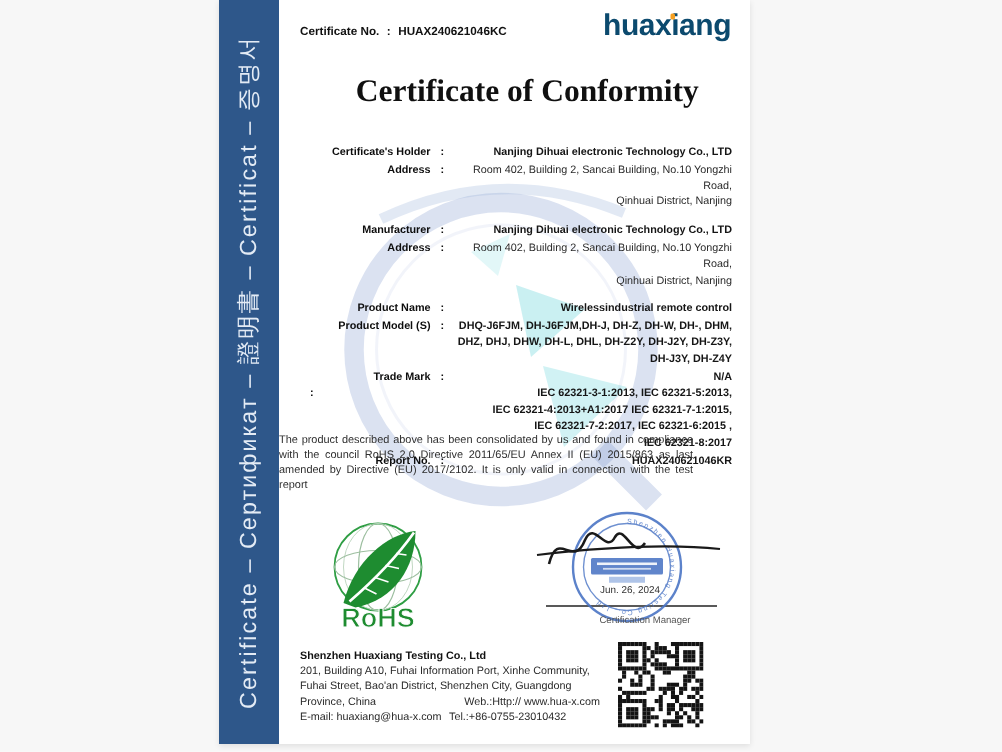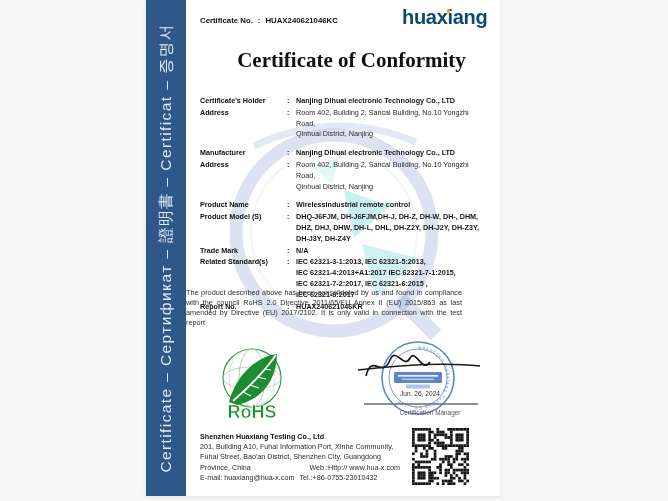--- a/index.html
+++ b/index.html
@@ -22,21 +22,21 @@
   .brand{position:absolute;left:256px;top:6px;font-size:20px;font-weight:bold;
     color:#0c4a6e;letter-spacing:-.3px;}
   .brand .dot{position:absolute;width:3.8px;height:3.8px;background:#f5a021;
     border-radius:1px;left:44.6px;top:3.2px;}
 
   .title{position:absolute;left:40px;top:48px;width:302px;text-align:center;
     font-family:"Liberation Serif",serif;font-size:21px;font-weight:bold;color:#101010;padding-left:29px;}
 
   .fields{position:absolute;left:54px;top:96px;width:288px;
     font-size:7.2px;line-height:10.8px;color:#222;}
-  .field-row{display:flex;margin-bottom:1px;}
+  .field-row{display:flex;margin-bottom:1px;text-align:right;}
   .f-label{width:87px;flex:none;font-weight:bold;color:#0d0d0d;}
   .f-colon{width:9px;flex:none;font-weight:bold;color:#0d0d0d;}
   .f-value{flex:1;white-space:pre-line;color:#2a2a2a;}
   .f-value.bold{font-weight:bold;color:#151515;}
   .gap-after{margin-bottom:8px;}
 
   .statement{position:absolute;left:40px;top:288px;width:276px;
     font-size:7.3px;line-height:10px;color:#2f2f2f;text-align:justify;}
 
   .watermark{position:absolute;left:48px;top:98px;pointer-events:none;}
@@ -128,21 +128,20 @@
 DH-J3Y, DH-Z4Y</span>
         </div>
 
         <div class="field-row">
           <span class="f-label">Trade Mark</span>
           <span class="f-colon">:</span>
           <span class="f-value bold">N/A</span>
         </div>
 
         <div class="field-row">
-          <span class="f-label">Related Standard(s)</span>
           <span class="f-colon">:</span>
           <span class="f-value bold">IEC 62321-3-1:2013, IEC 62321-5:2013,
 IEC 62321-4:2013+A1:2017 IEC 62321-7-1:2015,
 IEC 62321-7-2:2017, IEC 62321-6:2015 ,
 IEC 62321-8:2017</span>
         </div>
 
         <div class="field-row">
           <span class="f-label">Report No.</span>
           <span class="f-colon">:</span>

